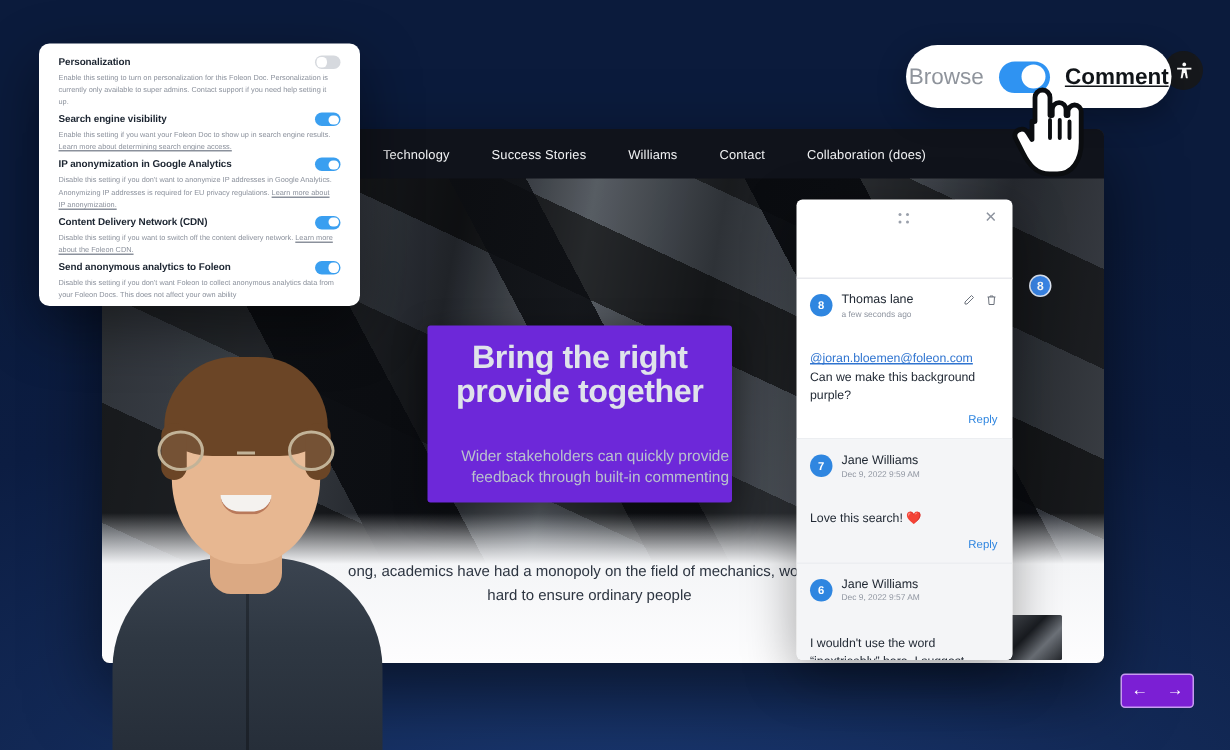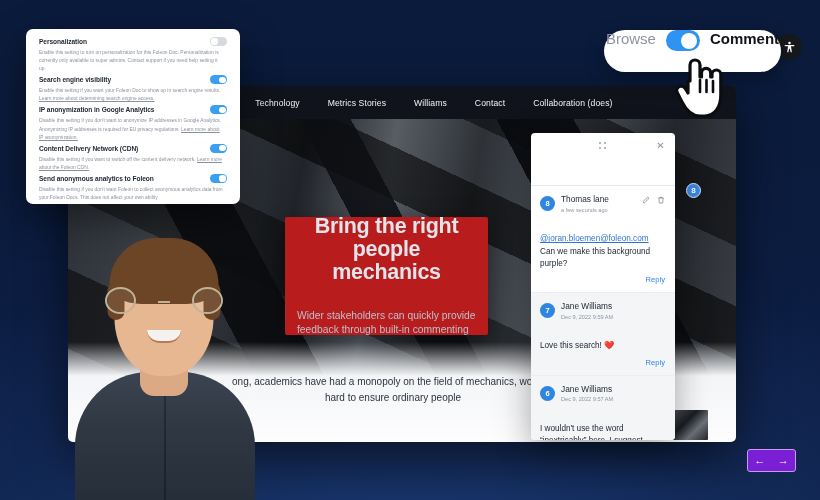--- a/index.html
+++ b/index.html
@@ -67,42 +67,42 @@
     font-size: 8.6px;
     white-space: nowrap;
     letter-spacing: .1px;
   }
 
   
   #slide-card {
     position: absolute;
     left: 217px; top: 131px;
     width: 203px; height: 118px;
-    background: #b91c1c;
+    background: #6d28d9;
     border-radius: 2px;
     display: flex; flex-direction: column;
     align-items: center; justify-content: center;
-    padding: 4px 12px;
+    padding: 4px 2px;
     z-index: 5;
     box-shadow: 0 6px 22px rgba(0,0,0,.4);
   }
   #slide-title {
     color: #dfe3ea;
     font-size: 21.5px;
     font-weight: 700;
     line-height: 1.07;
     text-align: center;
     letter-spacing: -.3px;
   }
   #slide-sub {
     margin-top: 25px;
     color: #b9c1cd;
     font-size: 10.3px;
     line-height: 1.33;
-    text-align: left;
+    text-align: right;
     font-weight: 400;
   }
   #slide-comment-pin {
     position: absolute;
     right: 35px; top: 97px;
     width: 15px; height: 15px;
     border-radius: 50%;
     background: #3a86e8;
     border: 1.5px solid #dfe7f4;
     color: #fff;
@@ -335,27 +335,27 @@
     border-bottom: 2px solid #b9795a;
   }
 
   
   #mode-pill {
     position: absolute;
     left: 604px; top: 30px;
     width: 177px; height: 42px;
     background: #fff;
     border-radius: 21px;
-    display: flex; align-items: flex-start; justify-content: center;
+    display: flex; align-items: center; justify-content: center;
     gap: 10px;
     z-index: 30;
     box-shadow: 0 6px 20px rgba(0,0,0,.3);
   }
   #mode-browse { font-size: 15px; color: #8f949c; font-weight: 400; }
-  #mode-comment { font-size: 15px; color: #101418; font-weight: 700; }
+  #mode-comment { font-size: 15px; color: #101418; font-weight: 700; text-decoration: underline; }
   #mode-switch {
     width: 34px; height: 21px; border-radius: 11px; background: #2f93f2;
     position: relative; flex: none;
   }
   #mode-switch i {
     position: absolute; right: 2.5px; top: 2.5px;
     width: 16px; height: 16px; border-radius: 50%; background: #fff;
   }
 
   
@@ -373,30 +373,30 @@
 
 <div id="site-canvas">
 
   <div id="site-hero"></div>
   <div id="site-white-lower"></div>
 
   <nav id="site-nav">
     <span class="nav-item">vity</span>
     <span class="nav-item">Collaboration</span>
     <span class="nav-item">Technology</span>
-    <span class="nav-item">Metrics Stories</span>
+    <span class="nav-item">Success Stories</span>
     <span class="nav-item">Williams</span>
     <span class="nav-item">Contact</span>
     <span class="nav-item">Collaboration (does)</span>
   </nav>
 
   <div id="slide-card">
     <div id="slide-title">
       <div>Bring the right</div>
-      <div>people mechanics</div>
+      <div>provide together</div>
     </div>
     <div id="slide-sub">Wider stakeholders can quickly provide feedback through built-in commenting</div>
   </div>
   <div id="slide-comment-pin">8</div>
 
   <div id="site-body-text">ong, academics have had a monopoly on the field of mechanics, working hard to ensure ordinary people</div>
 
   <div id="thumb-strip">
     <div class="thumb"></div>
     <div class="thumb"></div>

